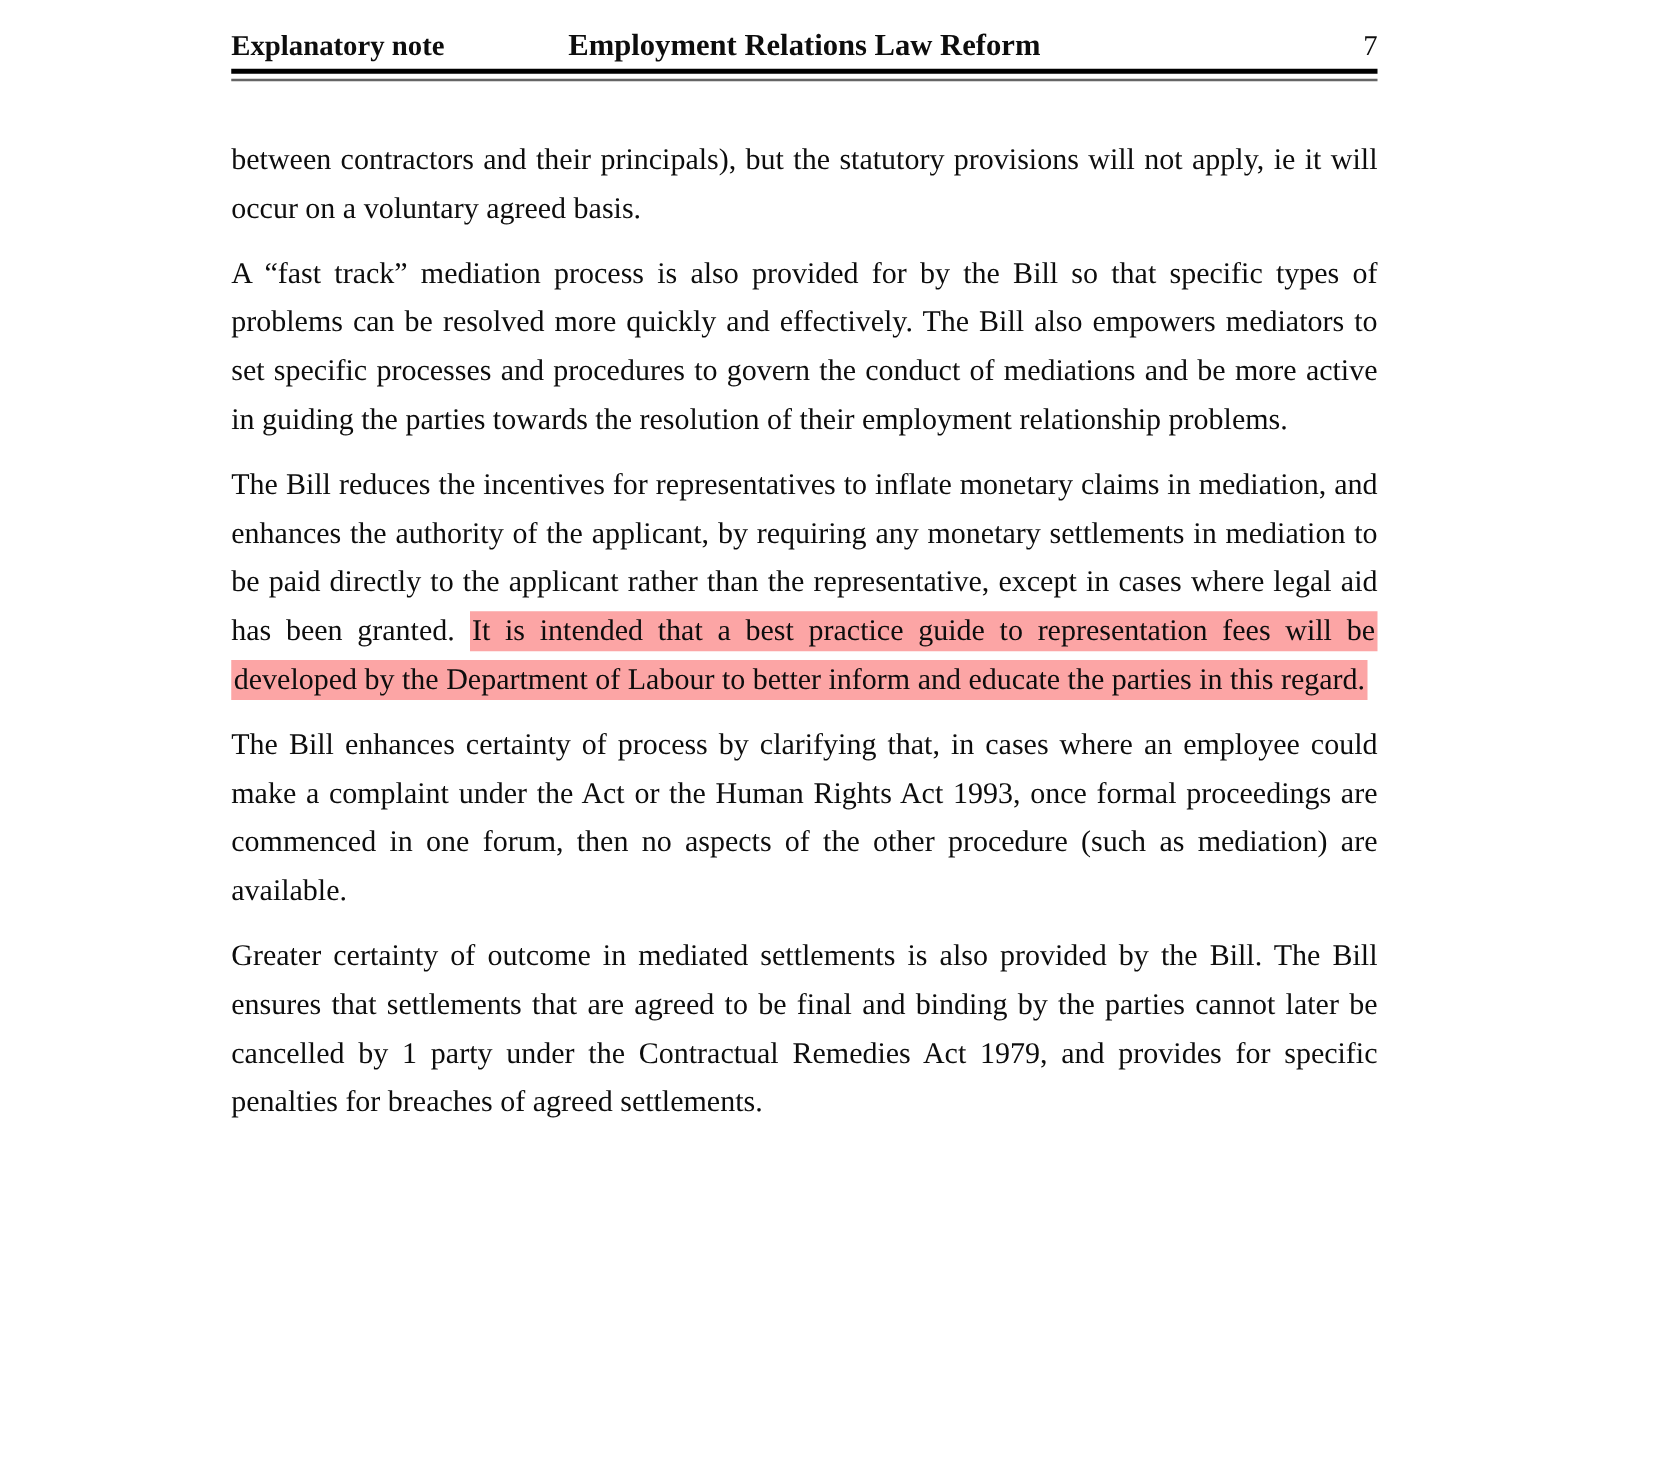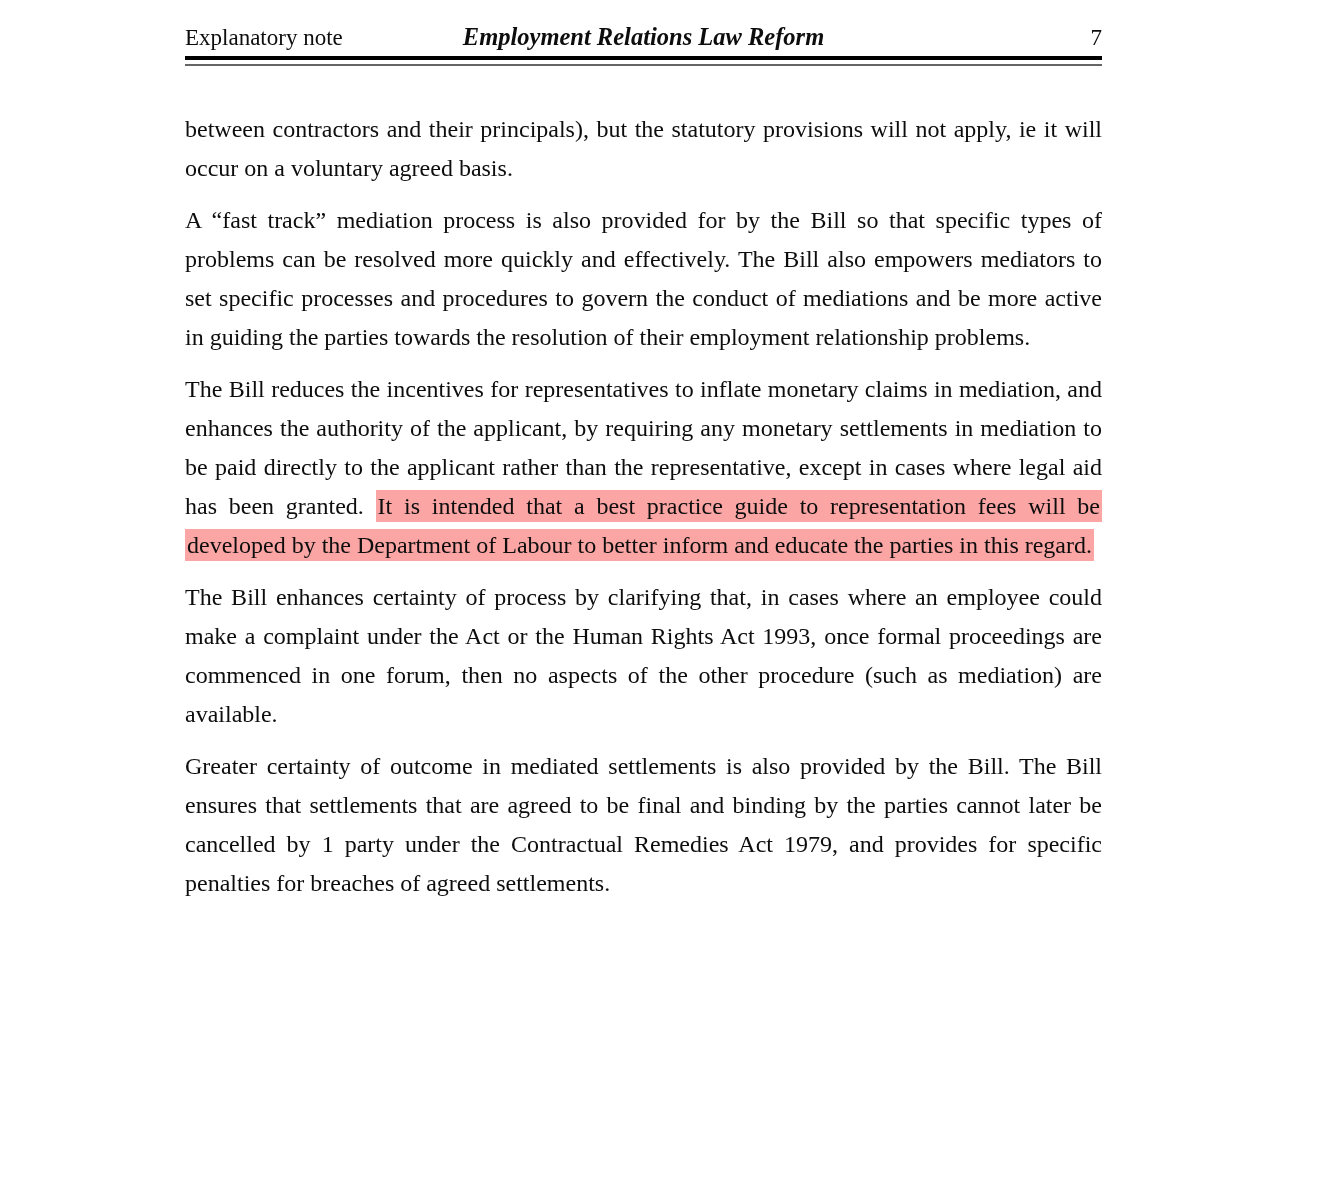--- a/index.html
+++ b/index.html
@@ -25,28 +25,28 @@
   .running-header {
     display: flex;
     align-items: baseline;
     font-size: 23px;
     line-height: 26px;
     padding-bottom: 5px;
   }
   .header-left {
     width: 260px;
     white-space: nowrap;
+    font-weight: bold;
   }
   .header-center {
     flex: 1;
     text-align: center;
     font-weight: bold;
     font-size: 24.5px;
     white-space: nowrap;
-    font-style: italic;
   }
   .header-right {
     width: 260px;
     text-align: right;
   }
   .rule-top {
     height: 4px;
     background: #000000;
   }
   .rule-bottom {

